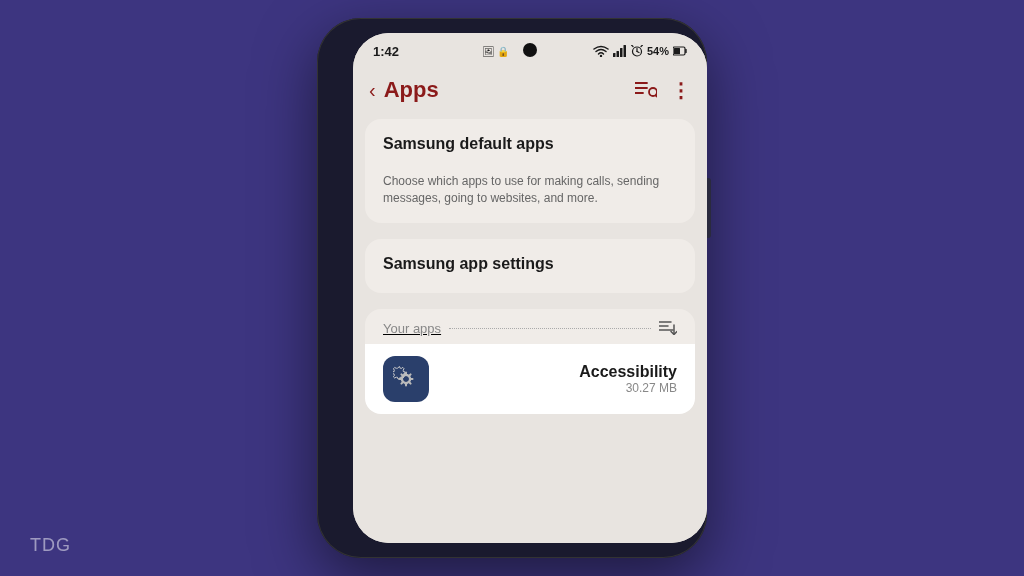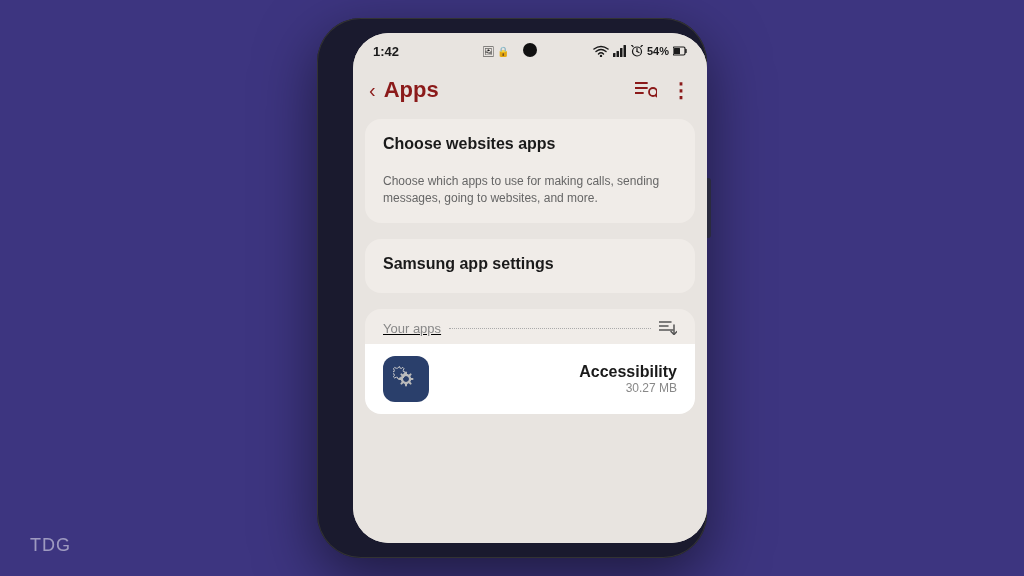--- a/index.html
+++ b/index.html
@@ -301,21 +301,21 @@
             <line x1="0" y1="7" x2="12" y2="7" stroke="#8b1a1a" stroke-width="1.8" stroke-linecap="round"></line>
             <line x1="0" y1="12" x2="8" y2="12" stroke="#8b1a1a" stroke-width="1.8" stroke-linecap="round"></line>
             <circle cx="18" cy="11" r="4" fill="none" stroke="#8b1a1a" stroke-width="1.8"></circle>
             <line x1="21" y1="14.5" x2="23" y2="16.5" stroke="#8b1a1a" stroke-width="1.8" stroke-linecap="round"></line>
           </svg>
           <span style="font-size:20px;color:#8b1a1a;font-weight:700;letter-spacing:0px;line-height:1;">⋮</span>
         </div>
       </div>
 
       <div class="section-card">
-        <div class="section-title">Choose websites apps</div>
+        <div class="section-title">Samsung default apps</div>
         <div class="section-subtitle">Choose which apps to use for making calls, sending messages, going to websites, and more.</div>
       </div>
 
       <div class="spacer"></div>
 
       <div class="section-card">
         <div class="section-title">Samsung app settings</div>
       </div>
 
       <div class="spacer"></div>

